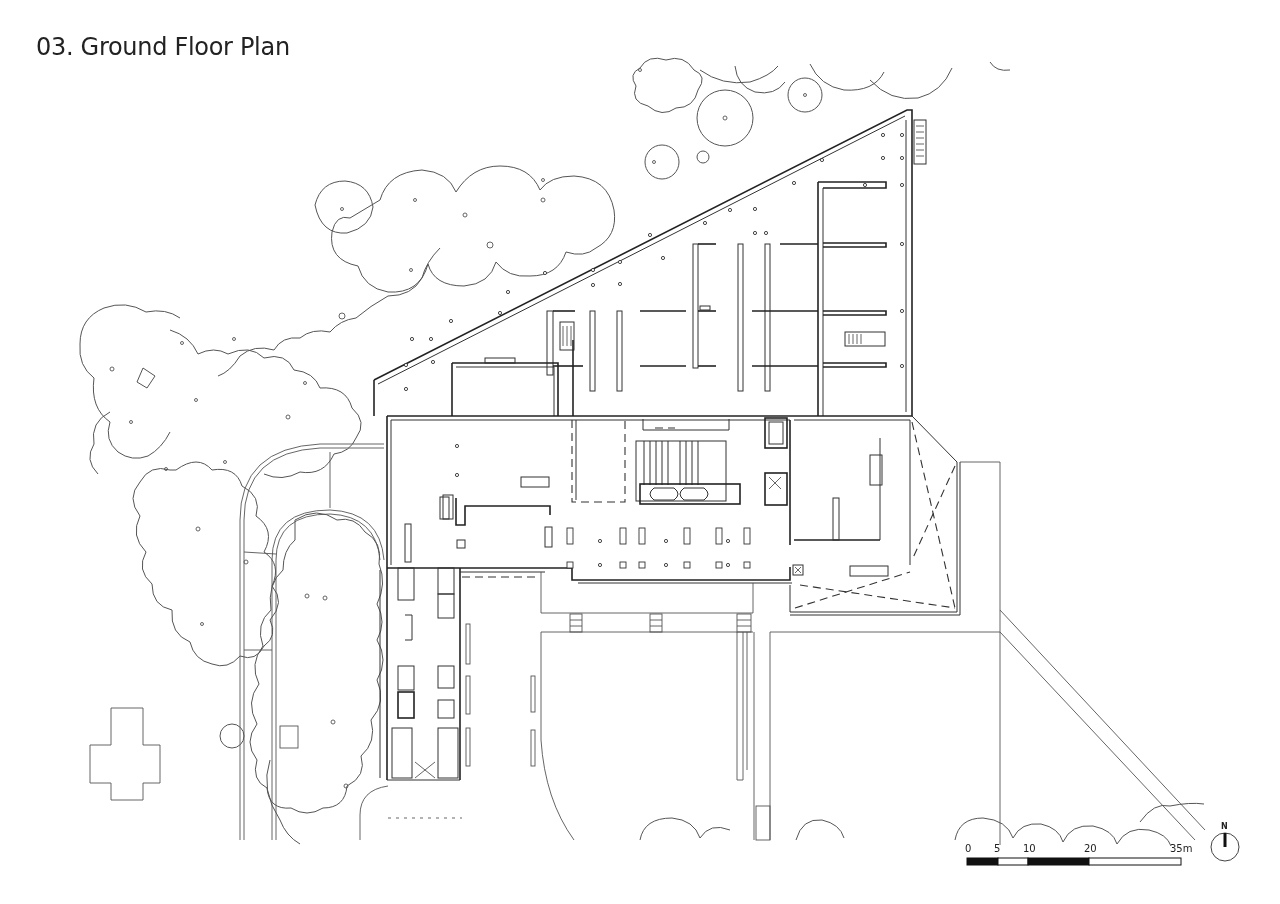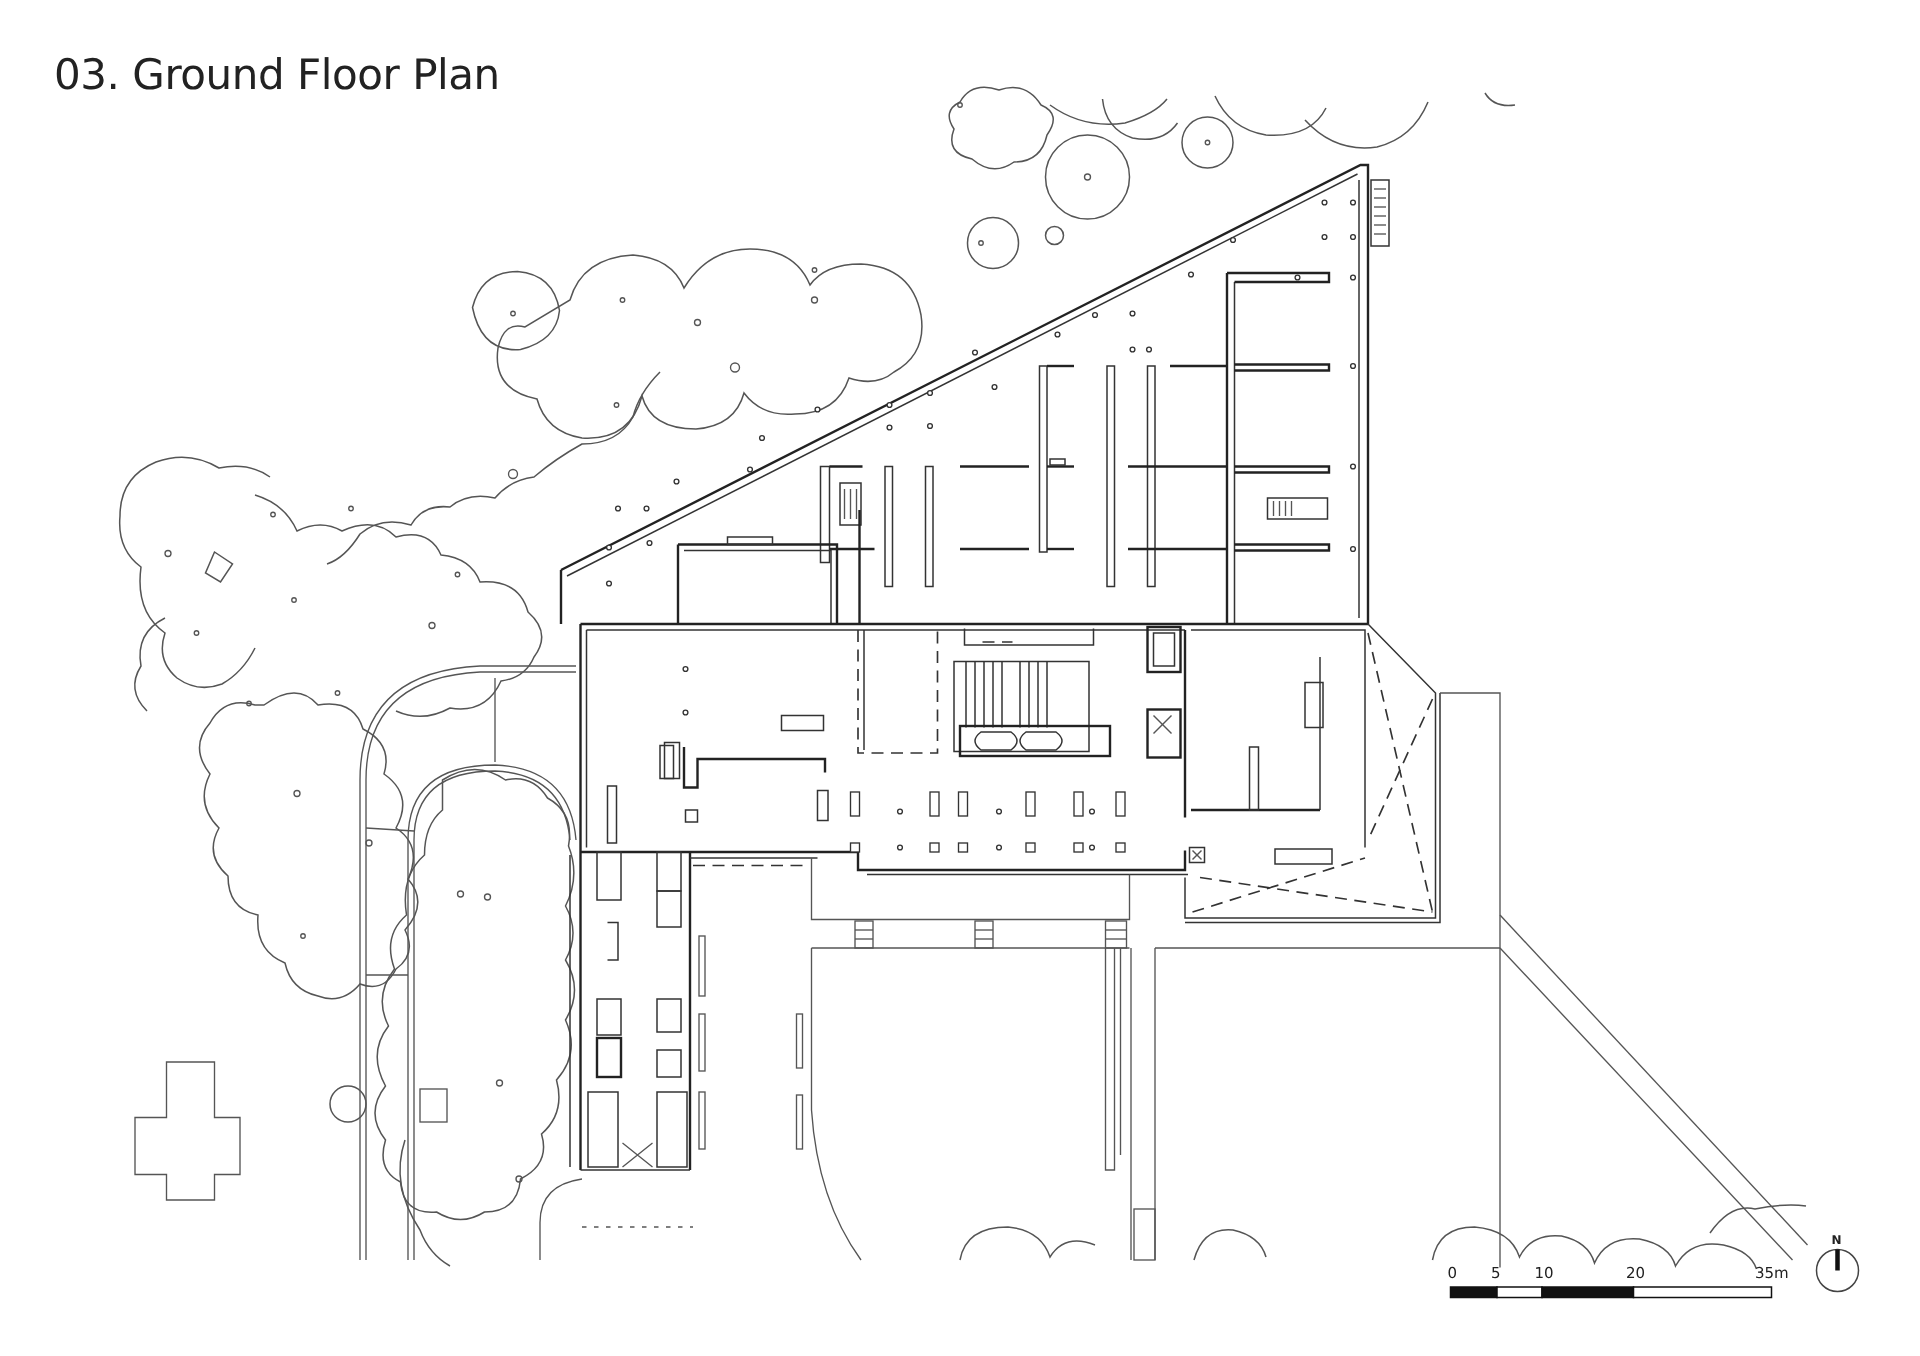--- a/index.html
+++ b/index.html
@@ -1,17 +1,17 @@
 <!DOCTYPE html>
 <html><head>
 <meta charset="utf-8">
 <style>
   html, body { margin:0; padding:0; background:#ffffff; }
   body { width:1280px; height:904px; position:relative; overflow:hidden; font-family:"DejaVu Sans", "Liberation Sans", sans-serif; }
-  .title { position:absolute; left:36px; top:33px; font-size:28px; color:#222; letter-spacing:-0.3px; font-family:"DejaVu Sans", sans-serif; }
+  .title { position:absolute; left:36px; top:33px; font-size:24px; color:#222; letter-spacing:-0.3px; font-family:"DejaVu Sans", sans-serif; }
   svg.plan { position:absolute; left:0; top:0; }
   .tree { fill:none; stroke:#555; stroke-width:1; }
   .wall { fill:none; stroke:#222; stroke-width:1.6; }
   .wall2 { fill:none; stroke:#333; stroke-width:1; }
   .thin { fill:none; stroke:#555; stroke-width:0.9; }
   .dash { fill:none; stroke:#333; stroke-width:1.1; stroke-dasharray:8 5; }
   .col { fill:#fff; stroke:#333; stroke-width:0.9; }
   .scale-text { font-size:10px; fill:#222; font-family:"DejaVu Sans", sans-serif; }
   .north-text { font-size:8px; font-weight:bold; fill:#222; font-family:"DejaVu Sans", sans-serif; }
 </style>

